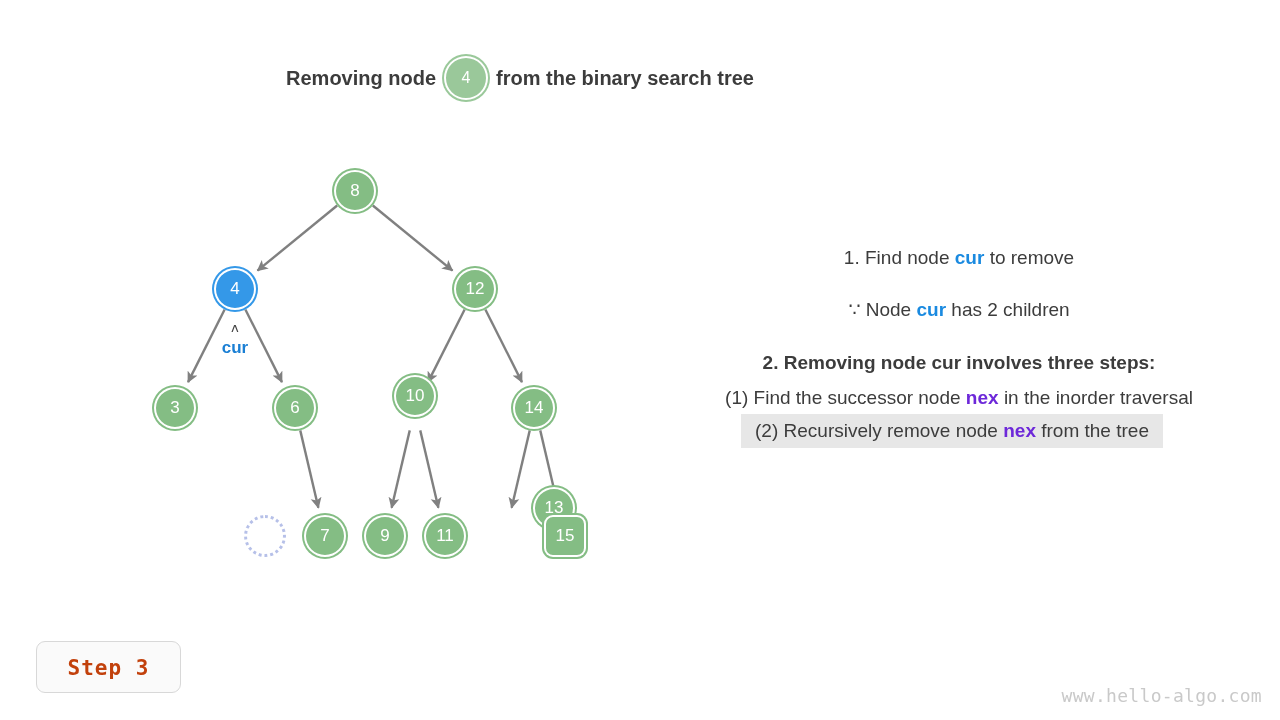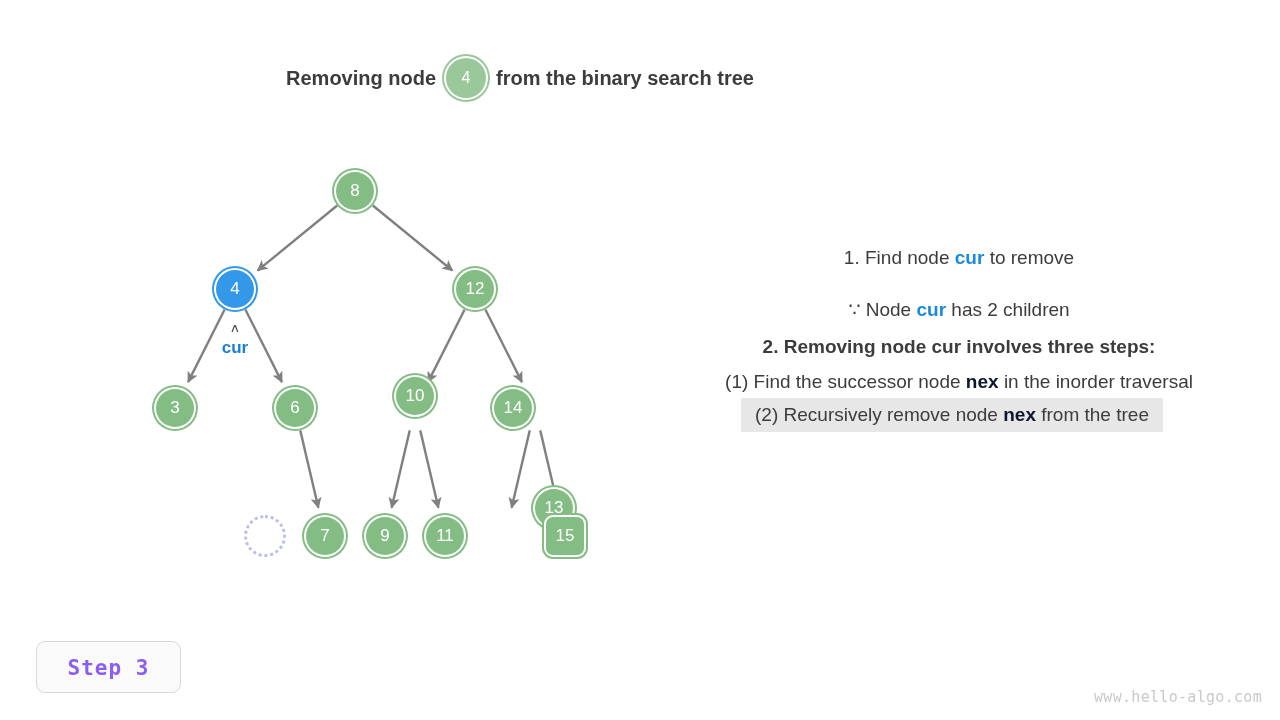--- a/index.html
+++ b/index.html
@@ -112,62 +112,62 @@
     width: 610px;
     font-size: 19px;
     color: #3c3c3c;
     text-align: center;
   }
   #explain .line {
     white-space: nowrap;
     line-height: 1.0;
   }
   #explain .l1 { margin-bottom: 33px; }
-  #explain .l2 { margin-bottom: 18px; }
+  #explain .l2 { margin-bottom: 34px; }
   #explain .l3 { margin-bottom: 16px; font-weight: bold; }
   #explain .l4 { margin-bottom: 7px; }
   .kw-cur { color: #1a8ae0; font-weight: bold; }
-  .kw-nex { color: #0f172a; font-weight: bold; }
+  .kw-nex { color: #6d28d9; font-weight: bold; }
   .hl {
     background: #e7e7e7;
     border-radius: 0;
     padding: 7px 14px 8px 14px;
     margin-left: -14px;
     display: inline-block;
     line-height: 1.0;
   }
 
   
   #step-badge {
     position: absolute;
     left: 36px;
     top: 641px;
     width: 145px;
     height: 52px;
     border: 1px solid #d8d8d8;
     border-radius: 9px;
     background: #fafafa;
-    color: #8b5cf6;
+    color: #c2410c;
     font-family: "DejaVu Sans Mono", monospace;
     font-size: 21px;
     font-weight: bold;
     letter-spacing: 1px;
     text-align: center;
     line-height: 52px;
     box-sizing: border-box;
   }
 
   
   #watermark {
     position: absolute;
     right: 18px;
     bottom: 14px;
     color: #c9c9c9;
     font-family: "DejaVu Sans Mono", monospace;
-    font-size: 15px;
+    font-size: 18px;
     letter-spacing: 0.3px;
   }
 </style>
 </head>
 <body>
 
 <div id="title-bar">
   <span class="t-seg">Removing node</span><span class="title-node">4</span><span class="t-seg">from the binary search tree</span>
 </div>
 
@@ -192,21 +192,21 @@
         <line x1="540.2484004241545" y1="430.3931751430594" x2="558.3824516391095" y2="507.7651269935338"></line>
       </g>
   </svg>
   <div id="node-group">
       <div class="node green" style="left: 355px; top: 191px;"><span>8</span></div>
       <div class="node blue" style="left: 235px; top: 289px;"><span>4</span></div>
       <div class="node green" style="left: 475px; top: 289px;"><span>12</span></div>
       <div class="node green" style="left: 175px; top: 408px;"><span>3</span></div>
       <div class="node green" style="left: 295px; top: 408px;"><span>6</span></div>
       <div class="node green" style="left: 415px; top: 396px;"><span>10</span></div>
-      <div class="node green" style="left: 513px; top: 408px;"><span>14</span></div>
+      <div class="node green" style="left: 534px; top: 408px;"><span>14</span></div>
       <div class="node empty" style="left: 265px; top: 536px;"></div>
       <div class="node green" style="left: 325px; top: 536px;"><span>7</span></div>
       <div class="node green" style="left: 385px; top: 536px;"><span>9</span></div>
       <div class="node green" style="left: 445px; top: 536px;"><span>11</span></div>
       <div class="node green" style="left: 505px; top: 508px; margin-left: 28px;"><span>13</span></div>
       <div class="node green" style="left: 565px; top: 536px; border-radius: 9px;"><span>15</span></div>
     </div>
 
   <div class="pointer-caret" style="left: 235px; top: 320px;">ʌ</div>
   <div class="pointer-label" style="left: 235px; top: 338px;">cur</div>

